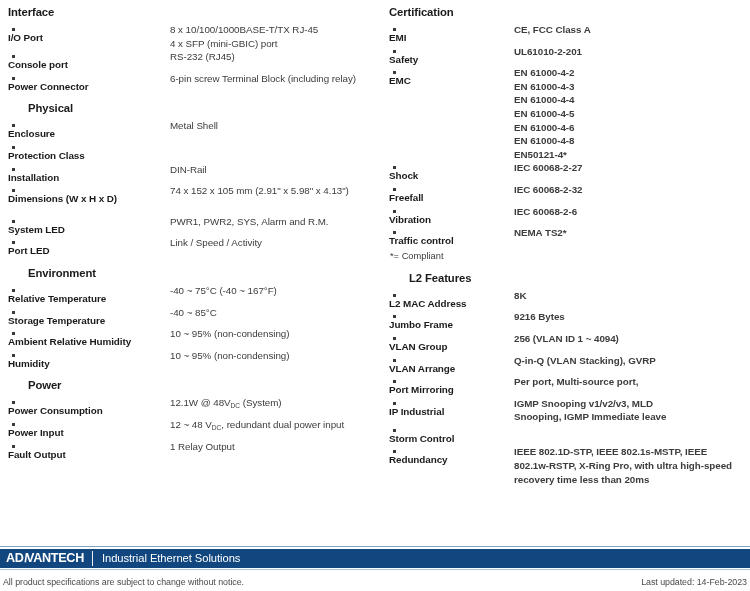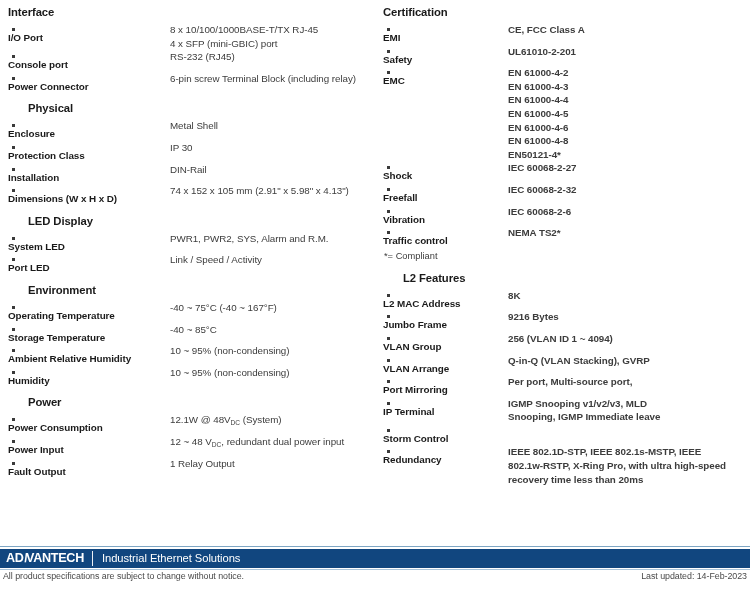--- a/index.html
+++ b/index.html
@@ -25,20 +25,21 @@
     width: 750px;
     height: 540px;
     box-sizing: border-box;
     padding: 6px 4px 0 4px;
   }
   .columns {
     display: flex;
     flex-direction: row;
     align-items: flex-start;
     width: 100%;
+    gap: 6px;
   }
   .col {
     width: 375px;
     box-sizing: border-box;
   }
   .col-left { padding-left: 4px; padding-right: 6px; }
   .col-right { padding-left: 4px; }
 
   
   .section { margin-bottom: 9px; }
@@ -178,21 +179,21 @@
     white-space: nowrap;
   }
   .footer-note-row {
     position: absolute;
     left: 0;
     top: 31px;
     width: 750px;
     height: 16px;
     display: flex;
     flex-direction: row;
-    align-items: flex-start;
+    align-items: flex-end;
     justify-content: space-between;
     box-sizing: border-box;
     padding: 0 3px 0 3px;
   }
   .footer-disclaimer {
     font-size: 8.9px;
     color: #4a4a4a;
     letter-spacing: -0.05px;
     white-space: nowrap;
   }
@@ -249,23 +250,20 @@
             </div>
             <div class="row-value">
               <span class="vline">Metal Shell</span>
             </div>
           </div>
           <div class="row">
             <div class="row-label">
               <span class="bullet"></span>
               <span>Protection Class</span>
             </div>
-            <div class="row-value">
-              <span class="vline">IP 30</span>
-            </div>
           </div>
           <div class="row">
             <div class="row-label">
               <span class="bullet"></span>
               <span>Installation</span>
             </div>
             <div class="row-value">
               <span class="vline">DIN-Rail</span>
             </div>
           </div>
@@ -273,21 +271,20 @@
             <div class="row-label">
               <span class="bullet"></span>
               <span>Dimensions (W x H x D)</span>
             </div>
             <div class="row-value">
               <span class="vline">74 x 152 x 105 mm (2.91" x 5.98" x 4.13")</span>
             </div>
           </div>
         </div>
         <div class="section">
-          <div class="section-title">LED Display</div>
           <div class="row">
             <div class="row-label">
               <span class="bullet"></span>
               <span>System LED</span>
             </div>
             <div class="row-value">
               <span class="vline">PWR1, PWR2, SYS, Alarm and R.M.</span>
             </div>
           </div>
           <div class="row">
@@ -298,21 +295,21 @@
             <div class="row-value">
               <span class="vline">Link / Speed / Activity</span>
             </div>
           </div>
         </div>
         <div class="section">
           <div class="section-title">Environment</div>
           <div class="row">
             <div class="row-label">
               <span class="bullet"></span>
-              <span>Operating Temperature</span>
+              <span>Relative Temperature</span>
             </div>
             <div class="row-value">
               <span class="vline">-40 ~ 75°C (-40 ~ 167°F)</span>
             </div>
           </div>
           <div class="row">
             <div class="row-label">
               <span class="bullet"></span>
               <span>Storage Temperature</span>
             </div>
@@ -487,21 +484,21 @@
               <span class="bullet"></span>
               <span>Port Mirroring</span>
             </div>
             <div class="row-value">
               <span class="vline">Per port, Multi-source port,</span>
             </div>
           </div>
           <div class="row">
             <div class="row-label">
               <span class="bullet"></span>
-              <span>IP Terminal</span>
+              <span>IP Industrial</span>
             </div>
             <div class="row-value">
               <span class="vline">IGMP Snooping v1/v2/v3, MLD</span>
               <span class="vline">Snooping, IGMP Immediate leave</span>
             </div>
           </div>
           <div class="row">
             <div class="row-label">
               <span class="bullet"></span>
               <span>Storm Control</span>

